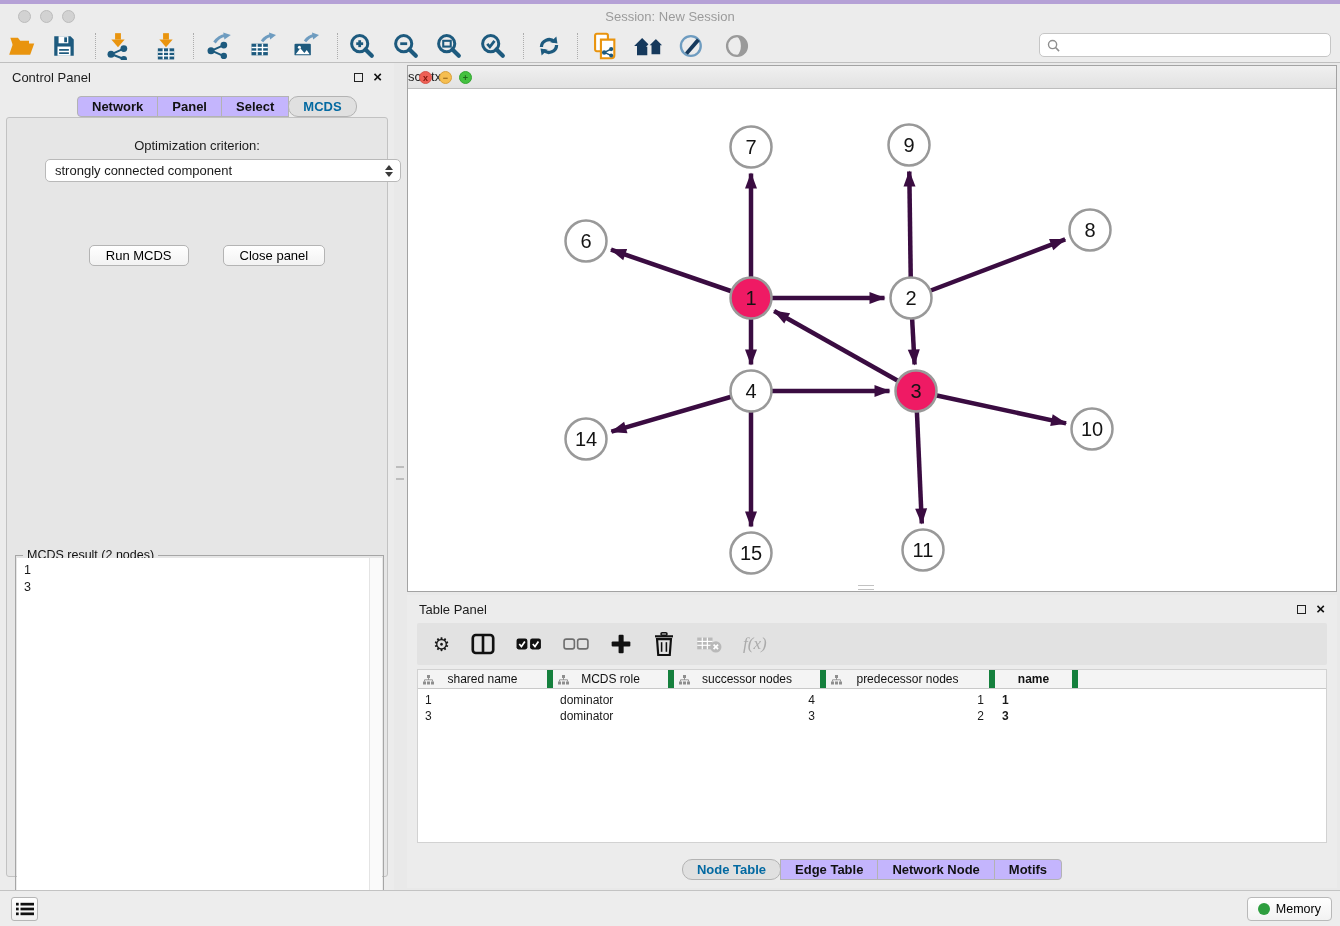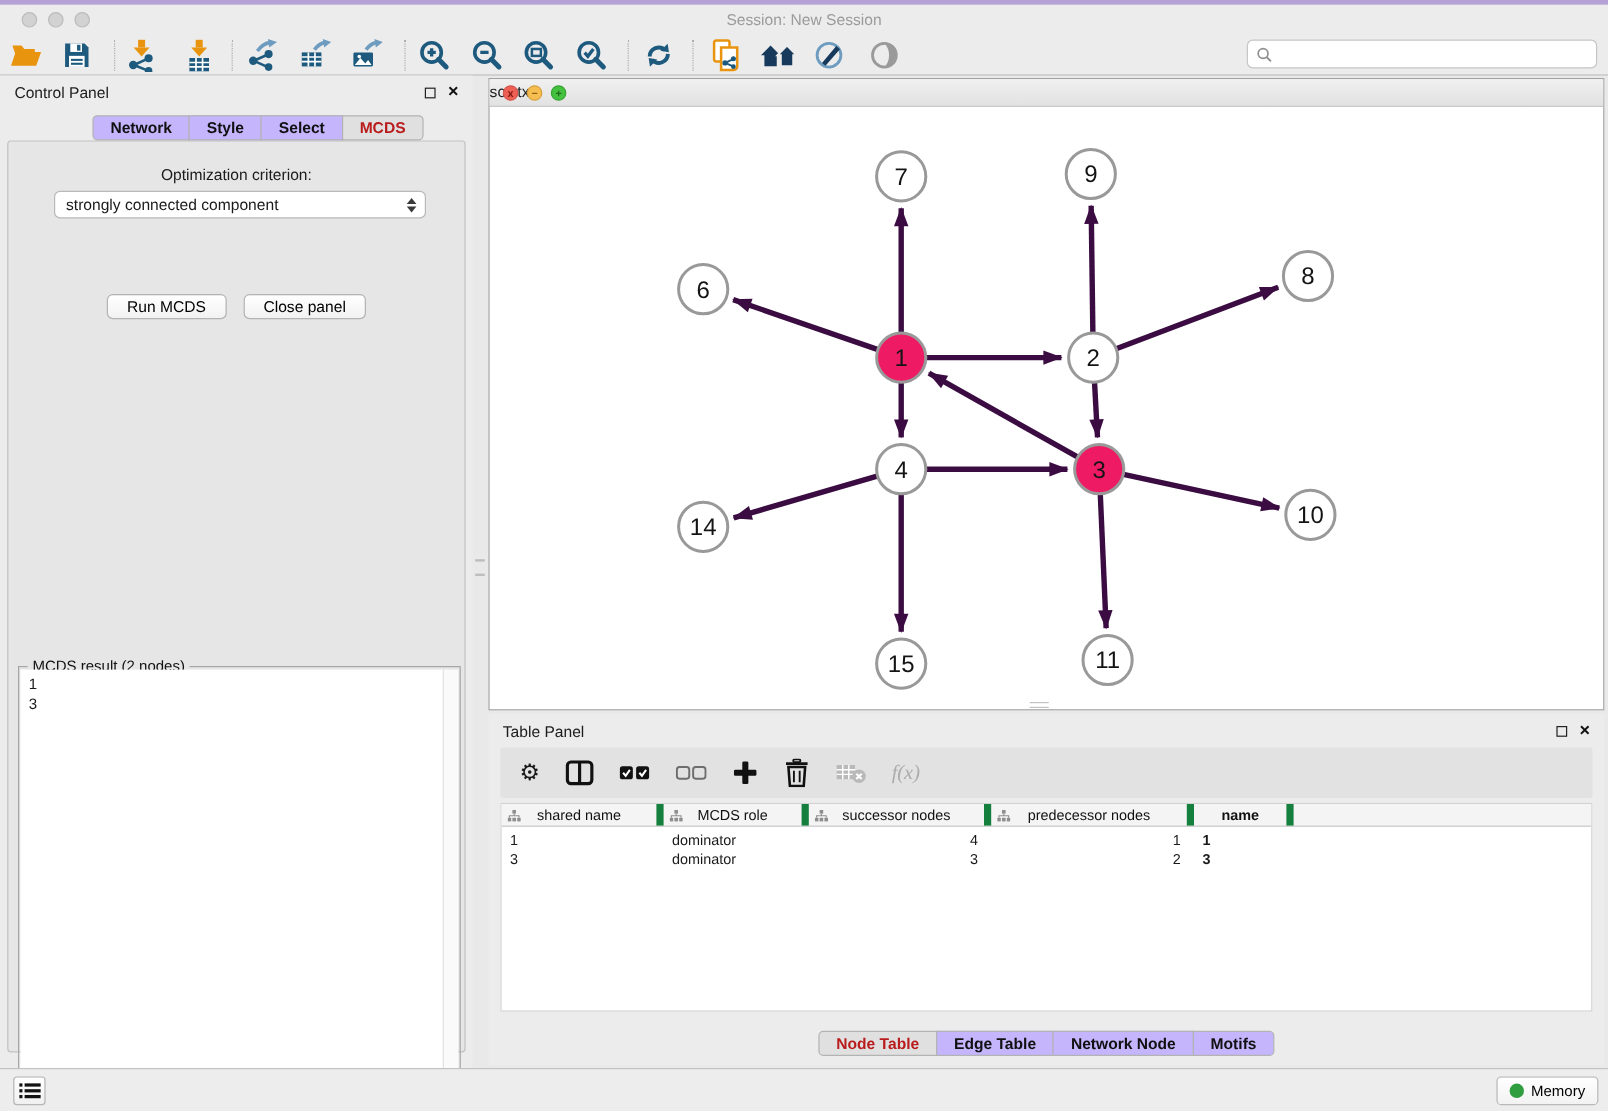--- a/index.html
+++ b/index.html
@@ -21,29 +21,29 @@
 #control-panel{position:absolute;left:0;top:63px;width:394px;height:827px;background:#ECECEC;}
 .panel-head{position:absolute;left:0;top:0;width:100%;height:28px;display:flex;align-items:center;padding:0 12px;}
 .panel-head .ptitle{font-size:13px;color:#1c1c1c;}
 .float-box{width:9px;height:9px;border:1.5px solid #222;margin-left:auto;display:inline-block;}
 .close-x{font-size:15px;font-weight:bold;color:#111;margin-left:10px;line-height:12px;cursor:pointer;}
 .tabrow{position:absolute;display:flex;z-index:2;}
 #ctrl-tabs{top:33px;left:77px;}
 .tab{height:21px;line-height:19px;padding:0 14px;background:#c4b5fd;border:1px solid #B3B3B3;font-size:13px;font-weight:600;color:#111;margin-left:-1px;cursor:pointer;}
 .tab:first-child{border-radius:4px 0 0 4px;margin-left:0;}
 .tab:last-child{border-radius:0 4px 4px 0;}
-.tab.selected{background:#E0E0E0;color:#b91c1c;}
+.tab.selected{background:#E0E0E0;color:#0369a1;border-radius:10px;}
 #ctrl-content{position:absolute;left:6px;top:54px;width:382px;height:760px;background:#E6E6E6;border:1px solid #C2C2C2;border-radius:3px;}
 #opt-label{position:absolute;top:20px;width:100%;text-align:center;font-size:13px;color:#1b1b1b;}
-#criterion-select{position:absolute;left:38px;top:41px;width:310px;height:23px;background:#fff;border:1px solid #B9B9B9;border-radius:5px;display:flex;align-items:center;padding-left:9px;font-size:13px;cursor:pointer;}
+#criterion-select{position:absolute;left:38px;top:41px;width:356px;height:23px;background:#fff;border:1px solid #B9B9B9;border-radius:5px;display:flex;align-items:center;padding-left:9px;font-size:13px;cursor:pointer;}
 .stepper{margin-left:auto;margin-right:7px;display:flex;flex-direction:column;gap:2px;}
 .tri-up{width:0;height:0;border-left:4px solid transparent;border-right:4px solid transparent;border-bottom:5px solid #3a3a3a;}
 .tri-down{width:0;height:0;border-left:4px solid transparent;border-right:4px solid transparent;border-top:5px solid #3a3a3a;}
 #ctrl-buttons{position:absolute;top:127px;left:0;width:100%;display:flex;justify-content:center;gap:14px;}
-#ctrl-buttons button{height:21px;padding:0 16px;border:1px solid #B4B4B4;border-radius:5px;background:linear-gradient(#FFFFFF,#F2F2F2);font-size:13px;font-family:inherit;cursor:pointer;}
+#ctrl-buttons button{height:21px;padding:0 16px;border:1px solid #B4B4B4;border-radius:5px;background:linear-gradient(#FFFFFF,#F2F2F2);font-size:13px;font-family:inherit;cursor:pointer;margin-left:20px;}
 #result-group{position:absolute;left:8px;top:437px;width:369px;height:375px;border:1px solid #A6A6A6;}
 #result-title{position:absolute;top:-8px;left:7px;background:#E6E6E6;padding:0 4px;font-size:12.5px;color:#111;}
 #result-area{position:absolute;left:1px;right:14px;top:2px;bottom:1px;background:#fff;padding:4px 0 0 7px;font-size:12.5px;line-height:17px;}
 #result-scroll{position:absolute;right:1px;top:2px;bottom:1px;width:13px;background:#FAFAFA;border-left:1px solid #E4E4E4;}
 
 #net-window{position:absolute;left:407px;top:65px;width:930px;height:527px;background:#fff;border:1px solid #A3A3A3;}
 #net-titlebar{position:absolute;left:0;top:0;width:100%;height:23px;background:linear-gradient(#F0F0F0,#E2E2E2);border-bottom:1px solid #BDBDBD;}
 .ntraffic{position:absolute;top:5px;width:13px;height:13px;border-radius:50%;font-size:9px;line-height:13px;text-align:center;font-weight:bold;cursor:pointer;}
 #net-title{display:block;width:100%;text-align:left;line-height:22px;font-size:13px;color:#222;}
 #graph-svg{position:absolute;left:0;top:23px;}
@@ -246,21 +246,21 @@
   </div>
 
   <div id="control-panel">
     <div class="panel-head">
       <span class="ptitle">Control Panel</span>
       <span class="float-box"></span>
       <span class="close-x">×</span>
     </div>
     <div id="ctrl-tabs" class="tabrow">
         <div class="tab">Network</div>
-        <div class="tab">Style</div>
+        <div class="tab">Panel</div>
         <div class="tab">Select</div>
         <div class="tab selected">MCDS</div>
       </div>
     <div id="ctrl-content">
       <div id="opt-label">Optimization criterion:</div>
       <div id="criterion-select">
         <span>strongly connected component</span>
         <span class="stepper">
             <i class="tri-up"></i>
             <i class="tri-down"></i>

